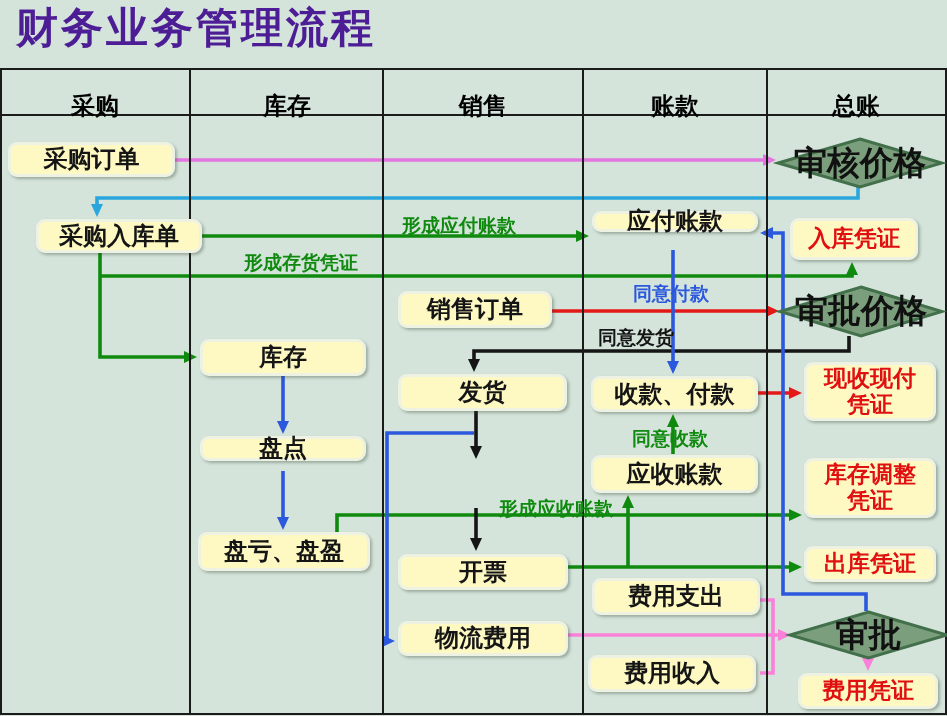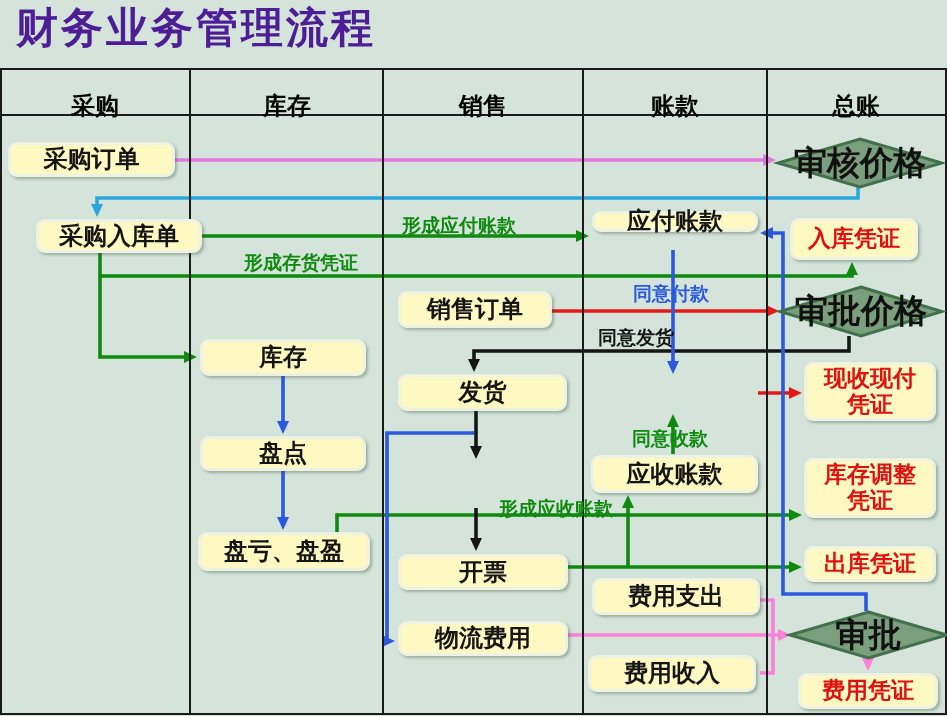--- a/index.html
+++ b/index.html
@@ -104,27 +104,28 @@
     <div class="col-divider" style="left: 582px;"></div>
     <div class="col-divider" style="left: 766px;"></div>
     <div class="header-cell" style="left: 95px;">采购</div>
     <div class="header-cell" style="left: 287px;">库存</div>
     <div class="header-cell" style="left: 483px;">销售</div>
     <div class="header-cell" style="left: 675px;">账款</div>
     <div class="header-cell" style="left: 856px;">总账</div>
     <div class="node" style="left: 8px; top: 142px; width: 167px; height: 35px;">采购订单</div>
     <div class="node" style="left: 8px; top: 219px; width: 166px; height: 34px; margin-left: 28px;">采购入库单</div>
     <div class="node" style="left: 200px; top: 339px; width: 166px; height: 37px;">库存</div>
-    <div class="node" style="left: 200px; top: 436px; width: 166px; height: 35px;">盘点</div>
+    <div class="node" style="left: 200px; top: 436px; width: 166px; height: 25px;">盘点</div>
     <div class="node" style="left: 198px; top: 532px; width: 172px; height: 39px;">盘亏、盘盈</div>
     <div class="node" style="left: 398px; top: 291px; width: 154px; height: 37px;">销售订单</div>
     <div class="node" style="left: 398px; top: 374px; width: 169px; height: 37px;">发货</div>
     <div class="node" style="left: 398px; top: 621px; width: 170px; height: 35px;">物流费用</div>
     <div class="node" style="left: 398px; top: 554px; width: 170px; height: 36px;">开票</div>
     <div class="node" style="left: 592px; top: 211px; width: 166px; height: 21px; font-family: Liberation Serif, serif;">应付账款</div>
+    <div class="node" style="left: 591px; top: 376px; width: 167px; height: 36px;">收款、付款</div>
     <div class="node" style="left: 591px; top: 455px; width: 167px; height: 38px;">应收账款</div>
     <div class="node" style="left: 592px; top: 578px; width: 168px; height: 37px;">费用支出</div>
     <div class="node" style="left: 588px; top: 655px; width: 168px; height: 37px;">费用收入</div>
     <div class="diamond" style="left: 778px; top: 139px; width: 164px; height: 48px;">
       <svg width="164" height="48">
         <polygon points="82,0 164,24 82,48 0,24" fill="#7b9e7c" stroke="#42704a" stroke-width="3"></polygon>
       </svg>
       <span class="dlabel">审核价格</span>
     </div>
     <div class="diamond" style="left: 780px; top: 287px; width: 162px; height: 49px;">

